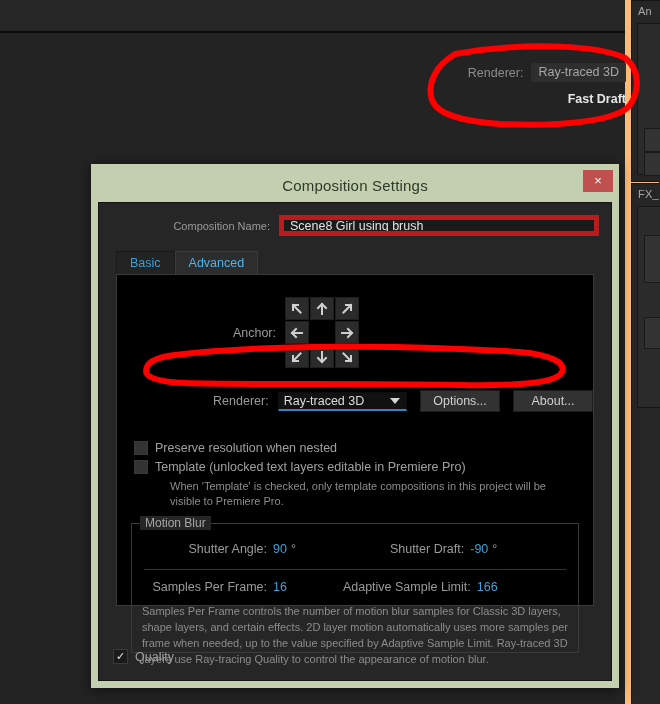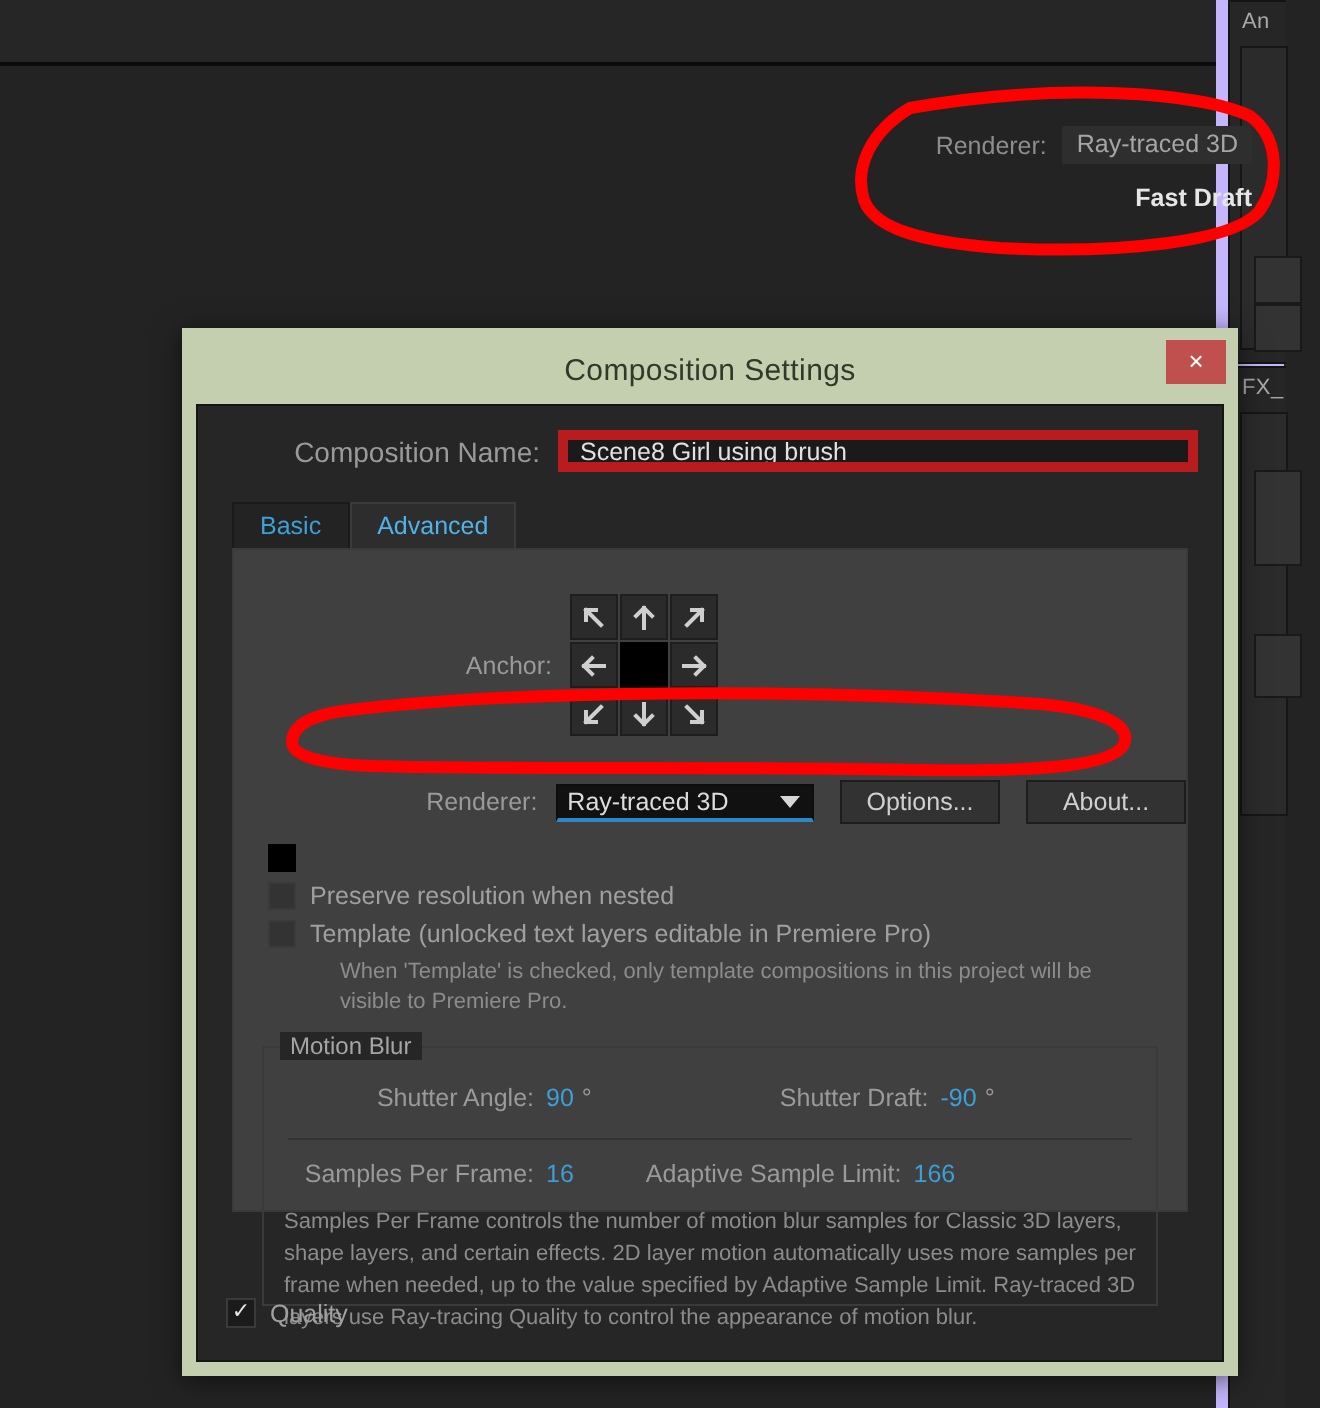--- a/index.html
+++ b/index.html
@@ -41,23 +41,23 @@
   .divider-black {
     position: absolute;
     left: 0; top: 31px;
     width: 627px; height: 3px;
     background: #0b0b0b;
   }
 
   
   .right-strip {
     position: absolute;
-    right: 18px; top: 0;
+    right: 1px; top: 0;
     width: 34px; height: 704px;
-    background: #c4b5fd;
+    background: #fdba74;
   }
   .rp {
     position: absolute;
     left: 6px;
     width: 28px;
     background: #262626;
     border: 1px solid #141414;
     border-right: none;
   }
   .rp-anim { top: 0; height: 180px; }
@@ -169,21 +169,21 @@
   }
 
   
   .comp-name-row {
     display: flex;
     align-items: center;
     padding: 12px 12px 0 12px;
   }
   .comp-name-label {
     color: #9a9a9a;
-    font-size: 14px;
+    font-size: 11px;
     width: 168px;
     text-align: right;
     padding-right: 9px;
     box-sizing: border-box;
   }
   .comp-name-input {
     flex: 1;
     height: 21px;
     background: #1a1a1a;
     border: 5px solid #b91c1c;
@@ -217,21 +217,21 @@
   .tab.active {
     background: #2d2d2d;
     color: #4fb3ea;
     border-color: #3a3a3a;
   }
 
   .tab-panel {
     margin: 0 17px 0 17px;
     border: 1px solid #3a3a3a;
     border-top: 1px solid #3a3a3a;
-    background: #404040;
+    background: #000000;
     height: 332px;
     box-sizing: border-box;
     position: relative;
     padding-top: 2px;
   }
 
   
   .anchor-row {
     display: flex;
     align-items: center;
@@ -569,21 +569,21 @@
           <span class="mb-lbl" style="margin-left:94px">Shutter Draft:</span>
           <span class="mb-val">-90</span>
           <span class="mb-deg">°</span>
         </div>
 
         <div class="mb-sep"></div>
 
         <div class="mb-row">
           <span style="width:125px;text-align:right;padding-right:6px" class="mb-lbl">Samples Per Frame:</span>
           <span class="mb-val" style="margin-left:0">16</span>
-          <span class="mb-lbl" style="margin-left:36px">Adaptive Sample Limit:</span>
+          <span class="mb-lbl" style="margin-left:56px">Adaptive Sample Limit:</span>
           <span class="mb-val">166</span>
         </div>
 
         <div class="mb-desc">Samples Per Frame controls the number of motion blur samples for Classic 3D layers, shape layers, and certain effects. 2D layer motion automatically uses more samples per frame when needed, up to the value specified by Adaptive Sample Limit. Ray-traced 3D layers use Ray-tracing Quality to control the appearance of motion blur.</div>
       </div>
 
     </div>
 
     <div class="dlg-footer">
       <div class="preview-chk">

